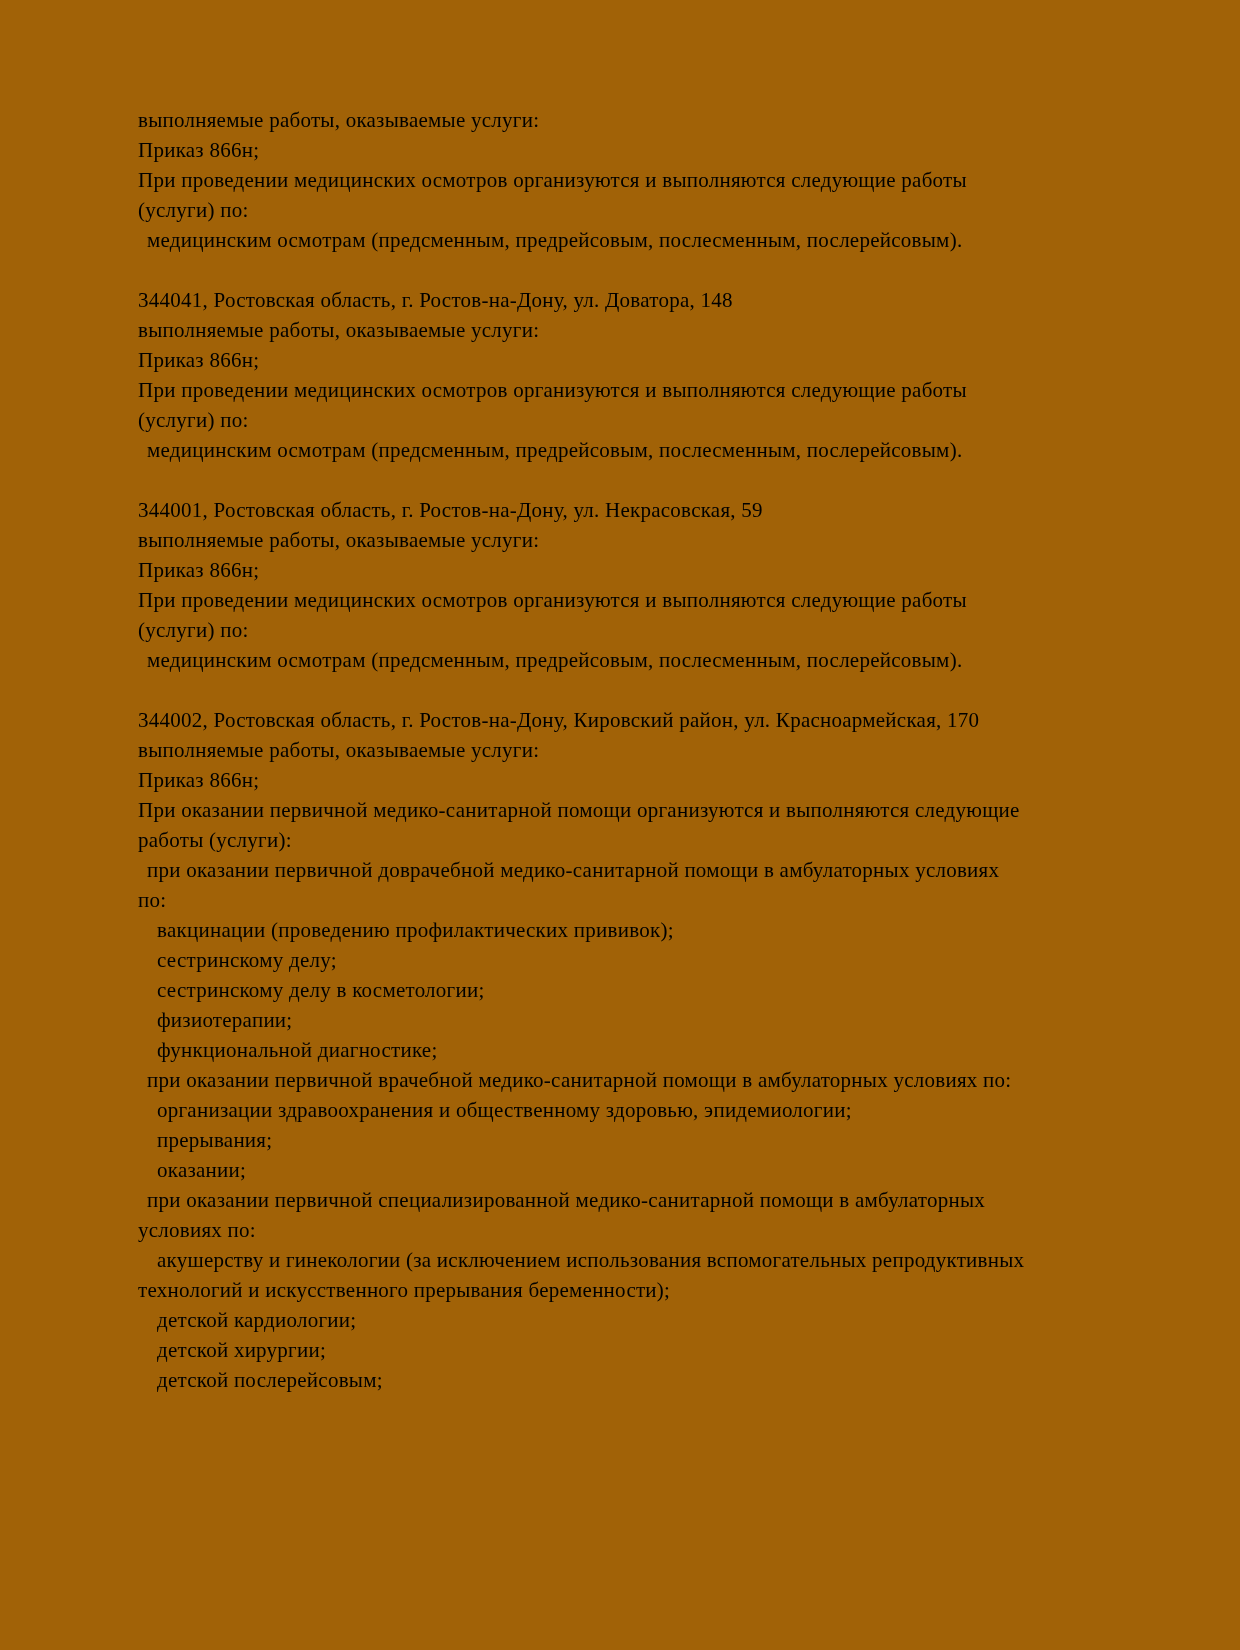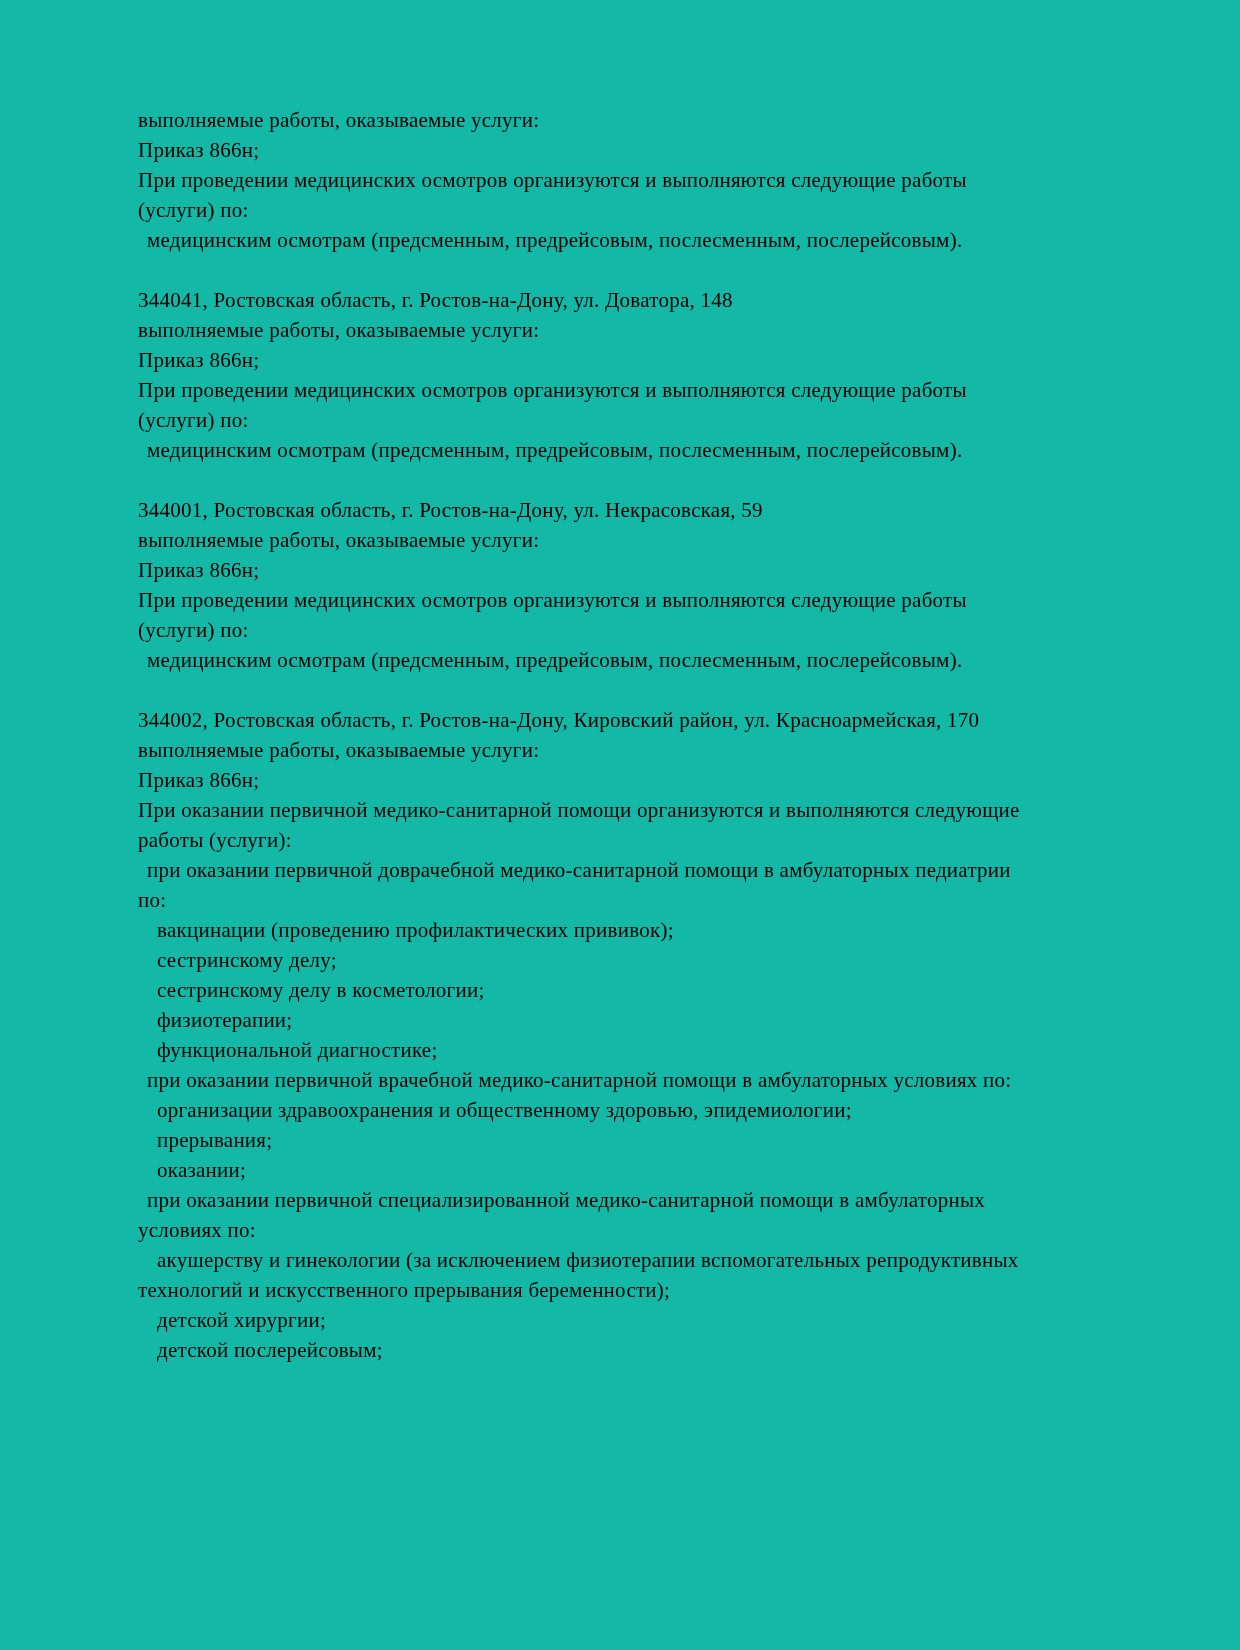--- a/index.html
+++ b/index.html
@@ -4,21 +4,21 @@
 <style>
   html, body {
     margin: 0;
     padding: 0;
     background: #ffffff;
   }
   .page {
     position: relative;
     width: 1240px;
     height: 1650px;
-    background: #14b8a6;
+    background: #a16207;
     color: #000000;
     font-family: "Liberation Serif", "DejaVu Serif", serif;
     font-size: 21px;
     line-height: 30px;
     letter-spacing: 0.25px;
     overflow: hidden;
   }
   .content {
     position: absolute;
     left: 138px;
@@ -63,32 +63,33 @@
         <div class="line i0">При проведении медицинских осмотров организуются и выполняются следующие работы</div>
         <div class="line i0">(услуги) по:</div>
         <div class="line i1">медицинским осмотрам (предсменным, предрейсовым, послесменным, послерейсовым).</div>
       </div>
       <div class="block">
         <div class="line i0">344002, Ростовская область, г. Ростов-на-Дону, Кировский район, ул. Красноармейская, 170</div>
         <div class="line i0">выполняемые работы, оказываемые услуги:</div>
         <div class="line i0">Приказ 866н;</div>
         <div class="line i0">При оказании первичной медико-санитарной помощи организуются и выполняются следующие</div>
         <div class="line i0">работы (услуги):</div>
-        <div class="line i1">при оказании первичной доврачебной медико-санитарной помощи в амбулаторных педиатрии</div>
+        <div class="line i1">при оказании первичной доврачебной медико-санитарной помощи в амбулаторных условиях</div>
         <div class="line i0">по:</div>
         <div class="line i2">вакцинации (проведению профилактических прививок);</div>
         <div class="line i2">сестринскому делу;</div>
         <div class="line i2">сестринскому делу в косметологии;</div>
         <div class="line i2">физиотерапии;</div>
         <div class="line i2">функциональной диагностике;</div>
         <div class="line i1">при оказании первичной врачебной медико-санитарной помощи в амбулаторных условиях по:</div>
         <div class="line i2">организации здравоохранения и общественному здоровью, эпидемиологии;</div>
         <div class="line i2">прерывания;</div>
         <div class="line i2">оказании;</div>
         <div class="line i1">при оказании первичной специализированной медико-санитарной помощи в амбулаторных</div>
         <div class="line i0">условиях по:</div>
-        <div class="line i2">акушерству и гинекологии (за исключением физиотерапии вспомогательных репродуктивных</div>
+        <div class="line i2">акушерству и гинекологии (за исключением использования вспомогательных репродуктивных</div>
         <div class="line i0">технологий и искусственного прерывания беременности);</div>
+        <div class="line i2">детской кардиологии;</div>
         <div class="line i2">детской хирургии;</div>
         <div class="line i2">детской послерейсовым;</div>
       </div>
     </div>
 </div>
 
 </body></html>

